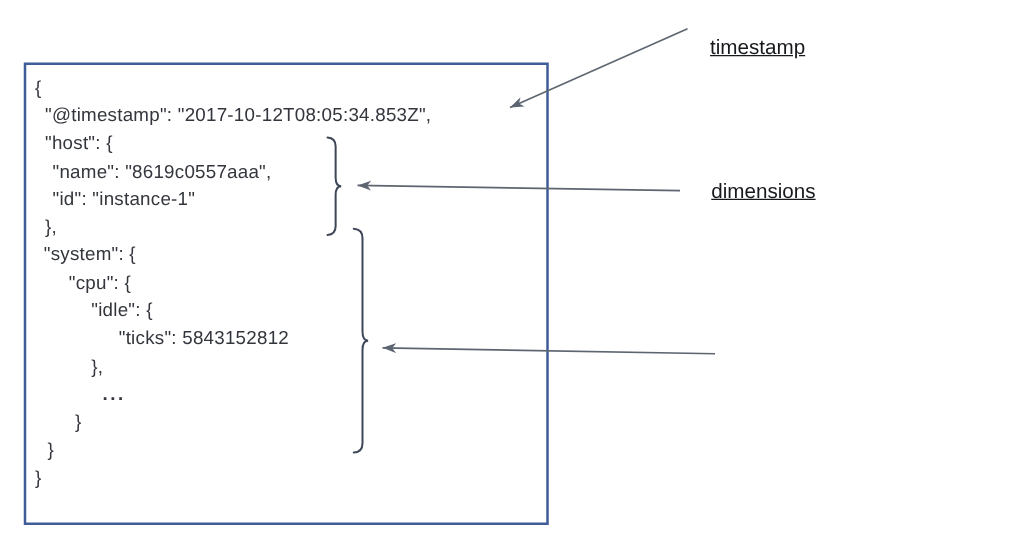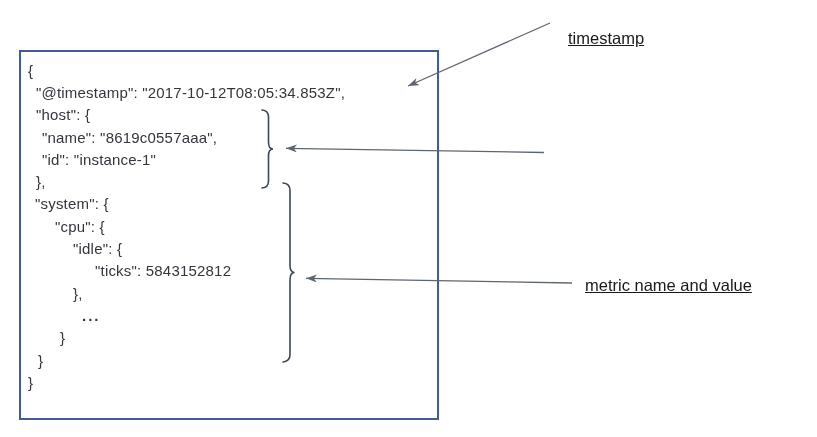--- a/index.html
+++ b/index.html
@@ -87,15 +87,15 @@
     <path d="M283,183 Q290,183.5 290,190.5 L290,265 Q290,272.5 294.5,272.5 Q290,272.5 290,280 L290,354.5 Q290,361.5 283,362" fill="none" stroke-width="1.6" stroke-linecap="round" stroke="#3e4757"></path>
 
     <path d="M550,23 L408,86" fill="none" stroke-width="1.3" marker-end="url(#arrowhead)" stroke="#5d6670"></path>
 
     <path d="M544,152.5 L286,148.3" fill="none" stroke-width="1.3" marker-end="url(#arrowhead)" stroke="#5d6670"></path>
 
     <path d="M572,283 L306,278.3" fill="none" stroke-width="1.3" marker-end="url(#arrowhead)" stroke="#5d6670"></path>
   </svg>
 
   <div class="side-label label-timestamp">timestamp</div>
-  <div class="side-label label-metric">metric name and value</div>
+  <div class="side-label label-dimensions">dimensions</div>
 
 </div>
 
 </body></html>

